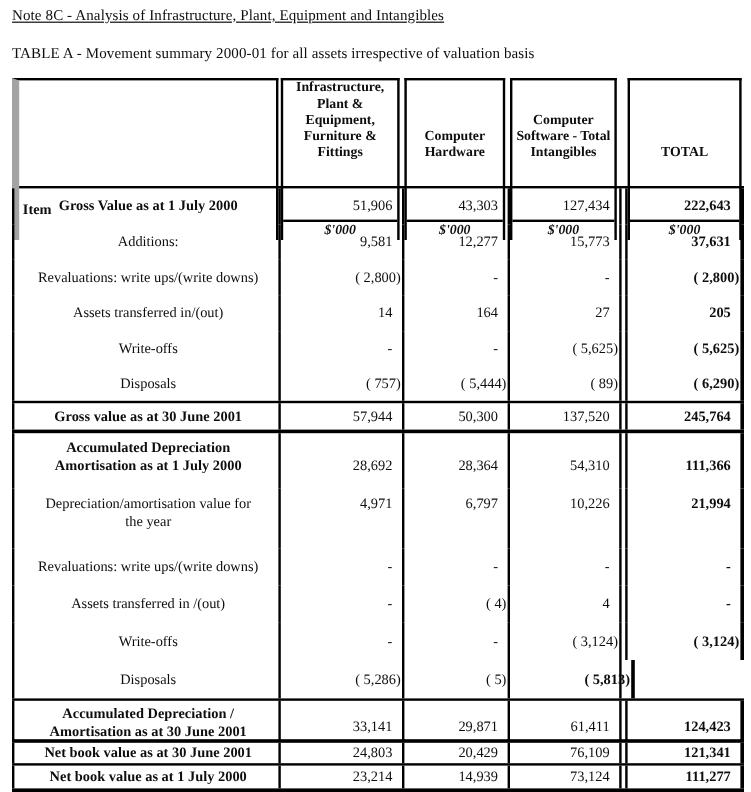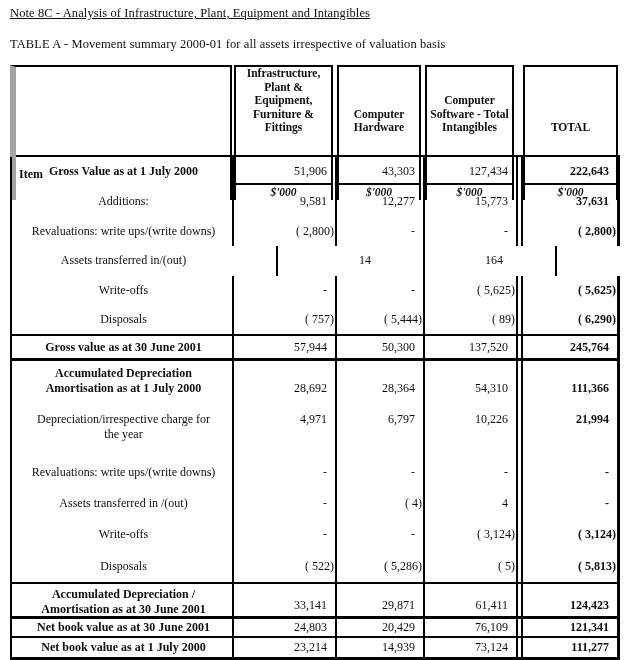--- a/index.html
+++ b/index.html
@@ -152,21 +152,21 @@
               <span>-</span>
             </div>
             <div class="cell num c3">
               <span>-</span>
             </div>
             <div class="cell sp"></div>
             <div class="cell num tot">
               <span class="neg">( 2,800)</span>
             </div>
           </div>
-          <div class="trow grid6" style="height: 29.7px; gap: 44px;">
+          <div class="trow grid6" style="height: 29.7px;">
             <div class="cell lbl">
               <span>Assets transferred in/(out)</span>
             </div>
             <div class="cell num c1">
               <span>14</span>
             </div>
             <div class="cell num c2">
               <span>164</span>
             </div>
             <div class="cell num c3">
@@ -249,21 +249,21 @@
             <div class="cell num c3">
               <span>54,310</span>
             </div>
             <div class="cell sp"></div>
             <div class="cell num tot">
               <span>111,366</span>
             </div>
           </div>
           <div class="trow grid6 two v-top" style="height: 50px;">
             <div class="cell lbl">
-              <span>Depreciation/irrespective charge for</span>
+              <span>Depreciation/amortisation value for</span>
               <span>the year</span>
             </div>
             <div class="cell num c1">
               <span>4,971</span>
             </div>
             <div class="cell num c2">
               <span>6,797</span>
             </div>
             <div class="cell num c3">
               <span>10,226</span>
@@ -323,23 +323,20 @@
               <span class="neg">( 3,124)</span>
             </div>
             <div class="cell sp"></div>
             <div class="cell num tot">
               <span class="neg">( 3,124)</span>
             </div>
           </div>
           <div class="trow grid6" style="height: 32px;">
             <div class="cell lbl">
               <span>Disposals</span>
-            </div>
-            <div class="cell num c1">
-              <span class="neg">( 522)</span>
             </div>
             <div class="cell num c2">
               <span class="neg">( 5,286)</span>
             </div>
             <div class="cell num c3">
               <span class="neg">( 5)</span>
             </div>
             <div class="cell sp"></div>
             <div class="cell num tot">
               <span class="neg">( 5,813)</span>

